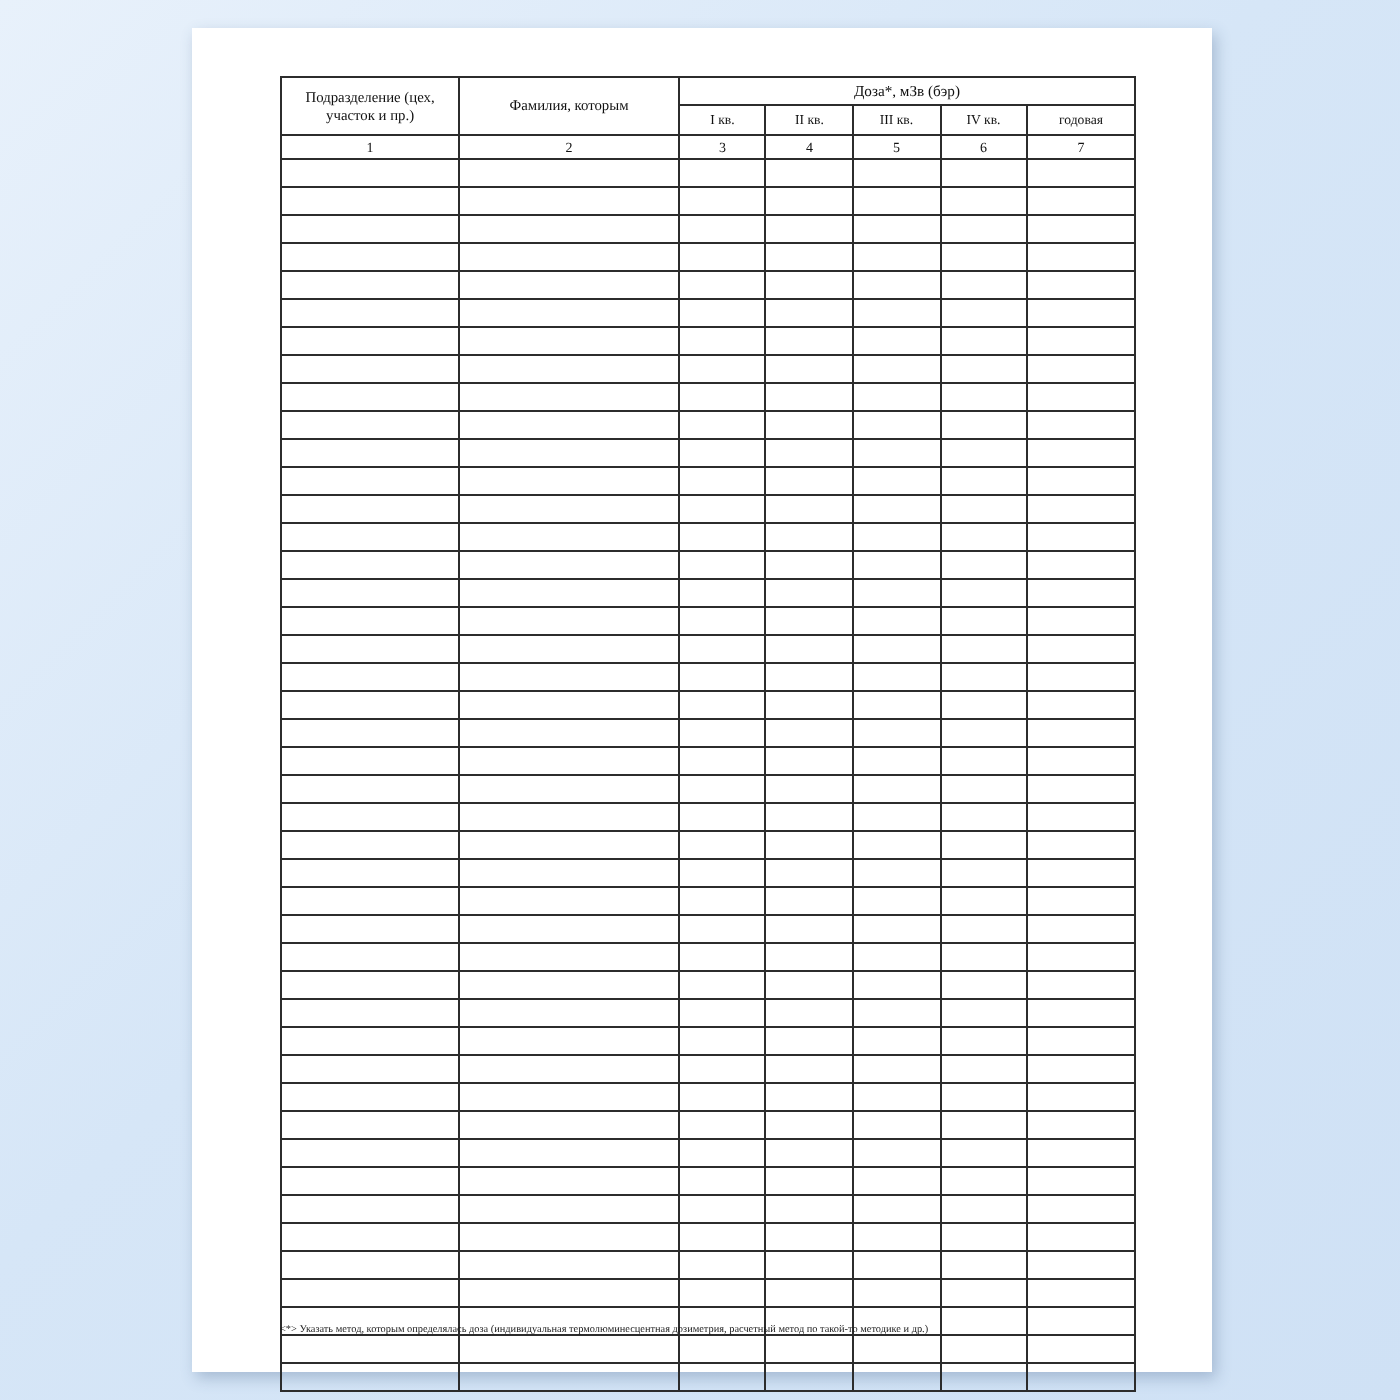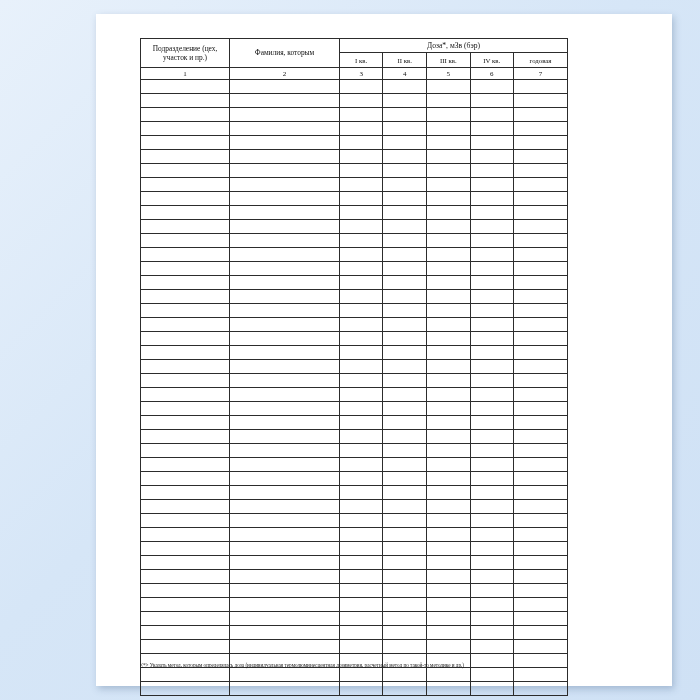--- a/index.html
+++ b/index.html
@@ -17,21 +17,21 @@
     position: absolute;
     left: 0; top: 0;
     width: 700px;
     height: 700px;
     background: linear-gradient(135deg, #e8f1fb 0%, #d6e6f7 45%, #cfe1f5 100%);
   }
   #page {
     position: absolute;
     left: 96px;
     top: 14px;
-    width: 576px;
+    width: 510px;
     height: 672px;
     background: #ffffff;
     box-shadow: 2px 3px 7px rgba(60,90,130,0.30);
   }
   #sheet {
     position: absolute;
     left: 44px;
     top: 24px;
     width: 428px;
     height: 620px;

